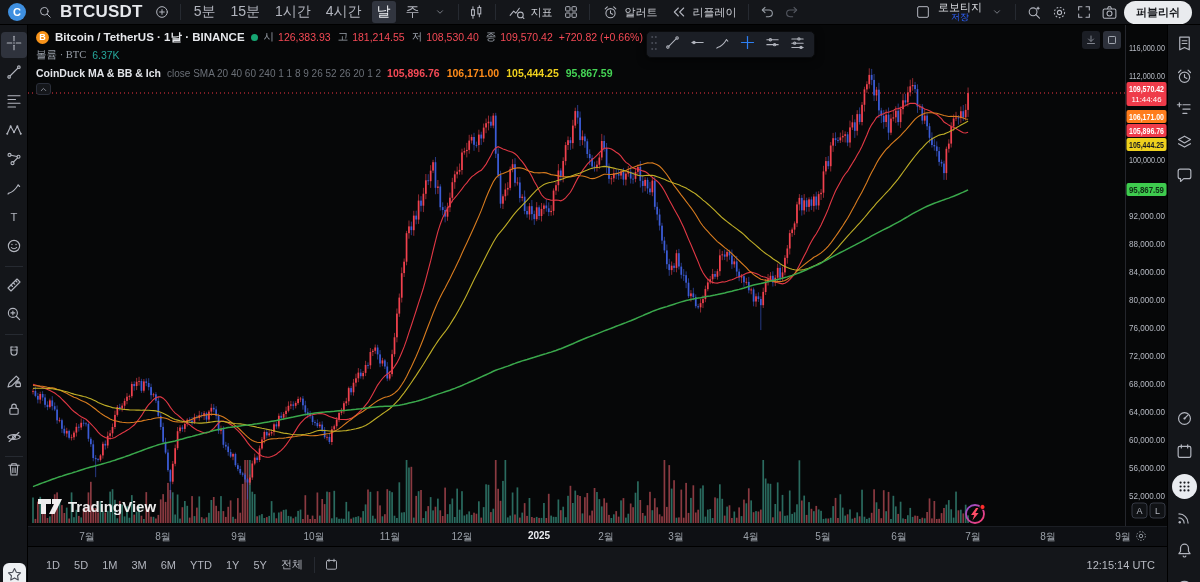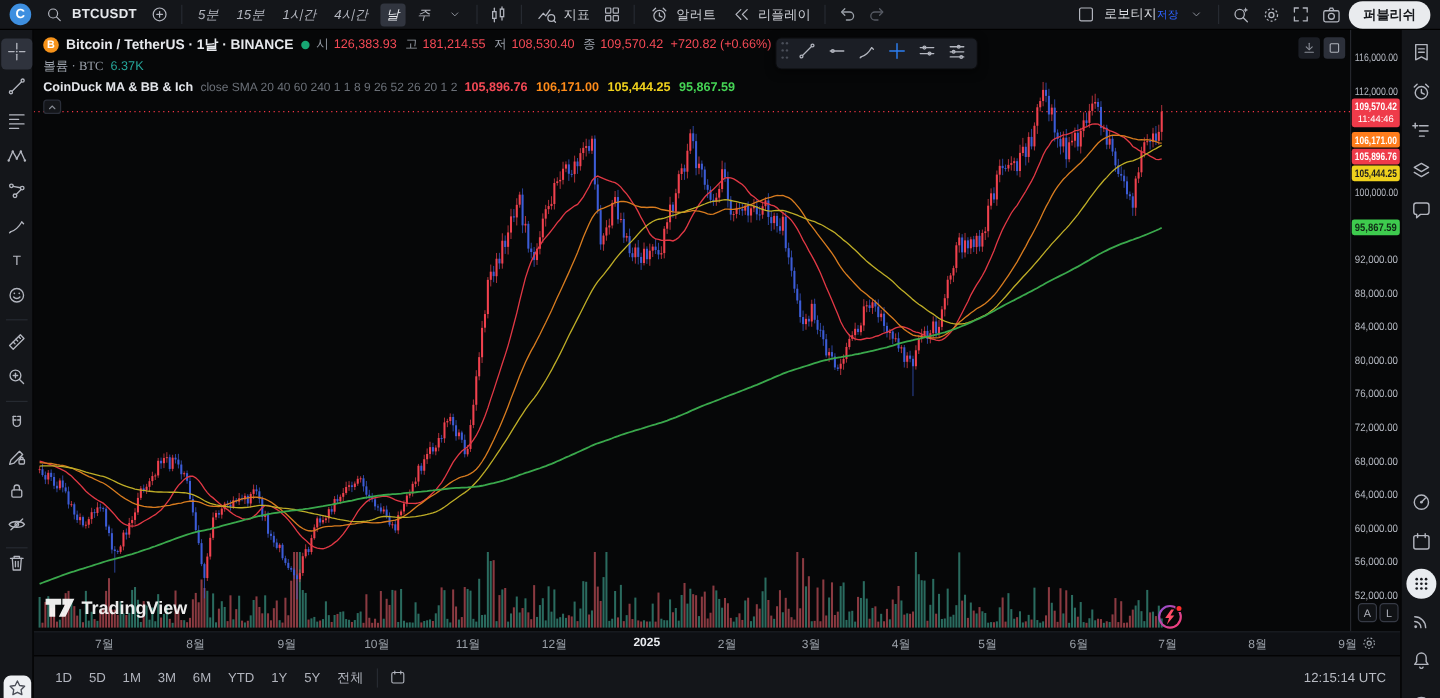--- a/index.html
+++ b/index.html
@@ -8,28 +8,28 @@
         font-family:"Liberation Sans",sans-serif;color:#d7d9dd;-webkit-font-smoothing:antialiased;}
   svg text{font-family:"Liberation Sans",sans-serif;}
 
   
   .topbar{position:absolute;top:0;left:0;right:0;height:25px;background:#14161a;border-bottom:1px solid #000;
           display:flex;align-items:center;justify-content:space-between;padding:0 8px;z-index:6;}
   .tb-group{display:flex;align-items:center;gap:5px;}
   .logo{width:18px;height:18px;border-radius:50%;background:#3e8fe0;color:#fff;font-weight:700;font-size:11px;
         display:flex;align-items:center;justify-content:center;}
   .sym-btn{display:flex;align-items:center;gap:5px;padding:2px 4px;}
-  .sym-txt{font-size:11px;font-weight:700;color:#e6e8ec;letter-spacing:.2px;}
+  .sym-txt{font-size:17px;font-weight:700;color:#e6e8ec;letter-spacing:.2px;}
   .vsep{width:1px;height:16px;background:#262a31;margin:0 3px;flex:0 0 auto;}
-  .tf-btn{font-size:11px;color:#b2b5be;padding:2px 5px;border-radius:3px;font-style:italic;}
+  .tf-btn{font-size:14px;color:#b2b5be;padding:2px 5px;border-radius:3px;}
   .tf-btn.active{background:#31353f;color:#eceef2;}
   .tb-ic{display:flex;align-items:center;justify-content:center;width:20px;height:20px;}
   .tb-label{font-size:11px;color:#c9ccd3;}
   .tb-btn{display:flex;align-items:center;gap:4px;padding:12px 3px;}
-  .layout-block{display:flex;flex-direction:row;align-items:center;line-height:10px;}
+  .layout-block{display:flex;flex-direction:column;align-items:center;line-height:10px;}
   .layout-name{font-size:11px;color:#d9dbe0;}
   .save-lbl{font-size:9px;color:#2d62ff;}
   .publish{background:#e9ebee;color:#15171b;font-size:11px;font-weight:700;border-radius:13px;padding:4px 12px;}
 
   
   .lrail{position:absolute;top:25px;left:0;width:28px;bottom:0;background:#14161a;border-right:1px solid #000;z-index:5;}
   .rail-btn{position:absolute;left:1px;width:26px;height:26px;display:flex;align-items:center;justify-content:center;border-radius:4px;}
   .rail-btn.active{background:#2f333d;}
   .lr-div{position:absolute;left:5px;width:18px;height:1px;background:#262a31;}
   .star-btn{position:absolute;left:3px;top:538px;width:23px;height:26px;background:#eef0f3;border-radius:6px;

